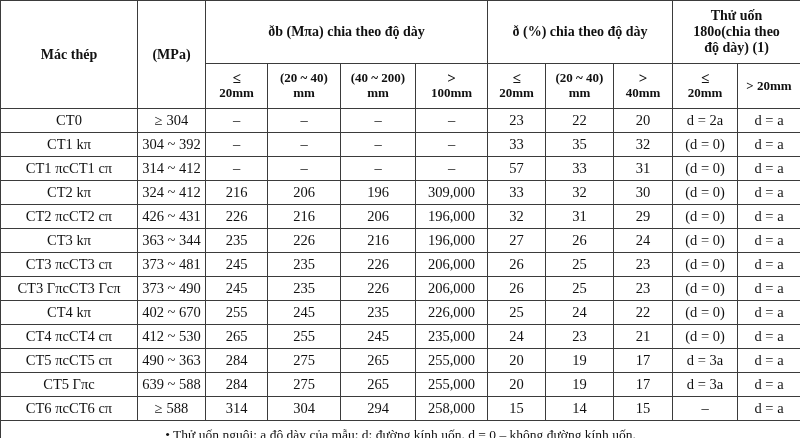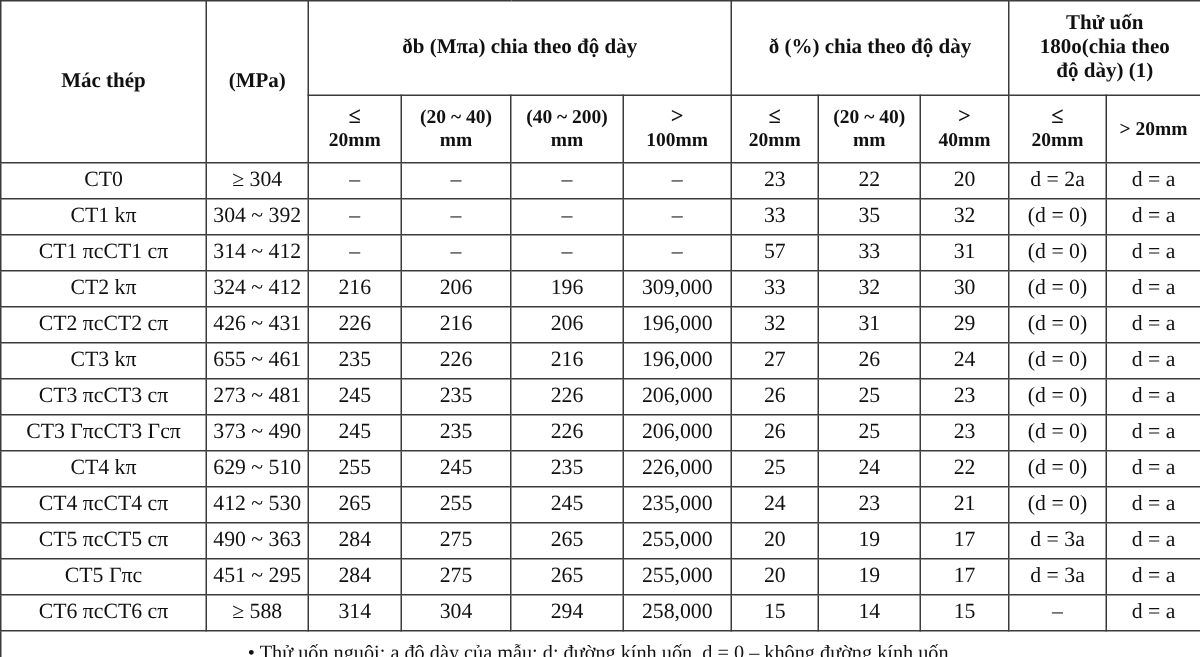--- a/index.html
+++ b/index.html
@@ -217,34 +217,34 @@
           <td>206</td>
           <td>196,000</td>
           <td>32</td>
           <td>31</td>
           <td>29</td>
           <td>(d = 0)</td>
           <td>d = a</td>
         </tr>
         <tr class="data-row">
           <td class="grade-cell">CT3 kπ</td>
-          <td class="mpa-cell">655 ~ 461</td>
+          <td class="mpa-cell">363 ~ 344</td>
           <td>235</td>
           <td>226</td>
           <td>216</td>
           <td>196,000</td>
           <td>27</td>
           <td>26</td>
           <td>24</td>
           <td>(d = 0)</td>
           <td>d = a</td>
         </tr>
         <tr class="data-row">
           <td class="grade-cell">CT3 πcCT3 cπ</td>
-          <td class="mpa-cell">273 ~ 481</td>
+          <td class="mpa-cell">373 ~ 481</td>
           <td>245</td>
           <td>235</td>
           <td>226</td>
           <td>206,000</td>
           <td>26</td>
           <td>25</td>
           <td>23</td>
           <td>(d = 0)</td>
           <td>d = a</td>
         </tr>
@@ -256,21 +256,21 @@
           <td>226</td>
           <td>206,000</td>
           <td>26</td>
           <td>25</td>
           <td>23</td>
           <td>(d = 0)</td>
           <td>d = a</td>
         </tr>
         <tr class="data-row">
           <td class="grade-cell">CT4 kπ</td>
-          <td class="mpa-cell">629 ~ 510</td>
+          <td class="mpa-cell">402 ~ 670</td>
           <td>255</td>
           <td>245</td>
           <td>235</td>
           <td>226,000</td>
           <td>25</td>
           <td>24</td>
           <td>22</td>
           <td>(d = 0)</td>
           <td>d = a</td>
         </tr>
@@ -295,21 +295,21 @@
           <td>265</td>
           <td>255,000</td>
           <td>20</td>
           <td>19</td>
           <td>17</td>
           <td>d = 3a</td>
           <td>d = a</td>
         </tr>
         <tr class="data-row">
           <td class="grade-cell">CT5 Γπc</td>
-          <td class="mpa-cell">451 ~ 295</td>
+          <td class="mpa-cell">639 ~ 588</td>
           <td>284</td>
           <td>275</td>
           <td>265</td>
           <td>255,000</td>
           <td>20</td>
           <td>19</td>
           <td>17</td>
           <td>d = 3a</td>
           <td>d = a</td>
         </tr>

